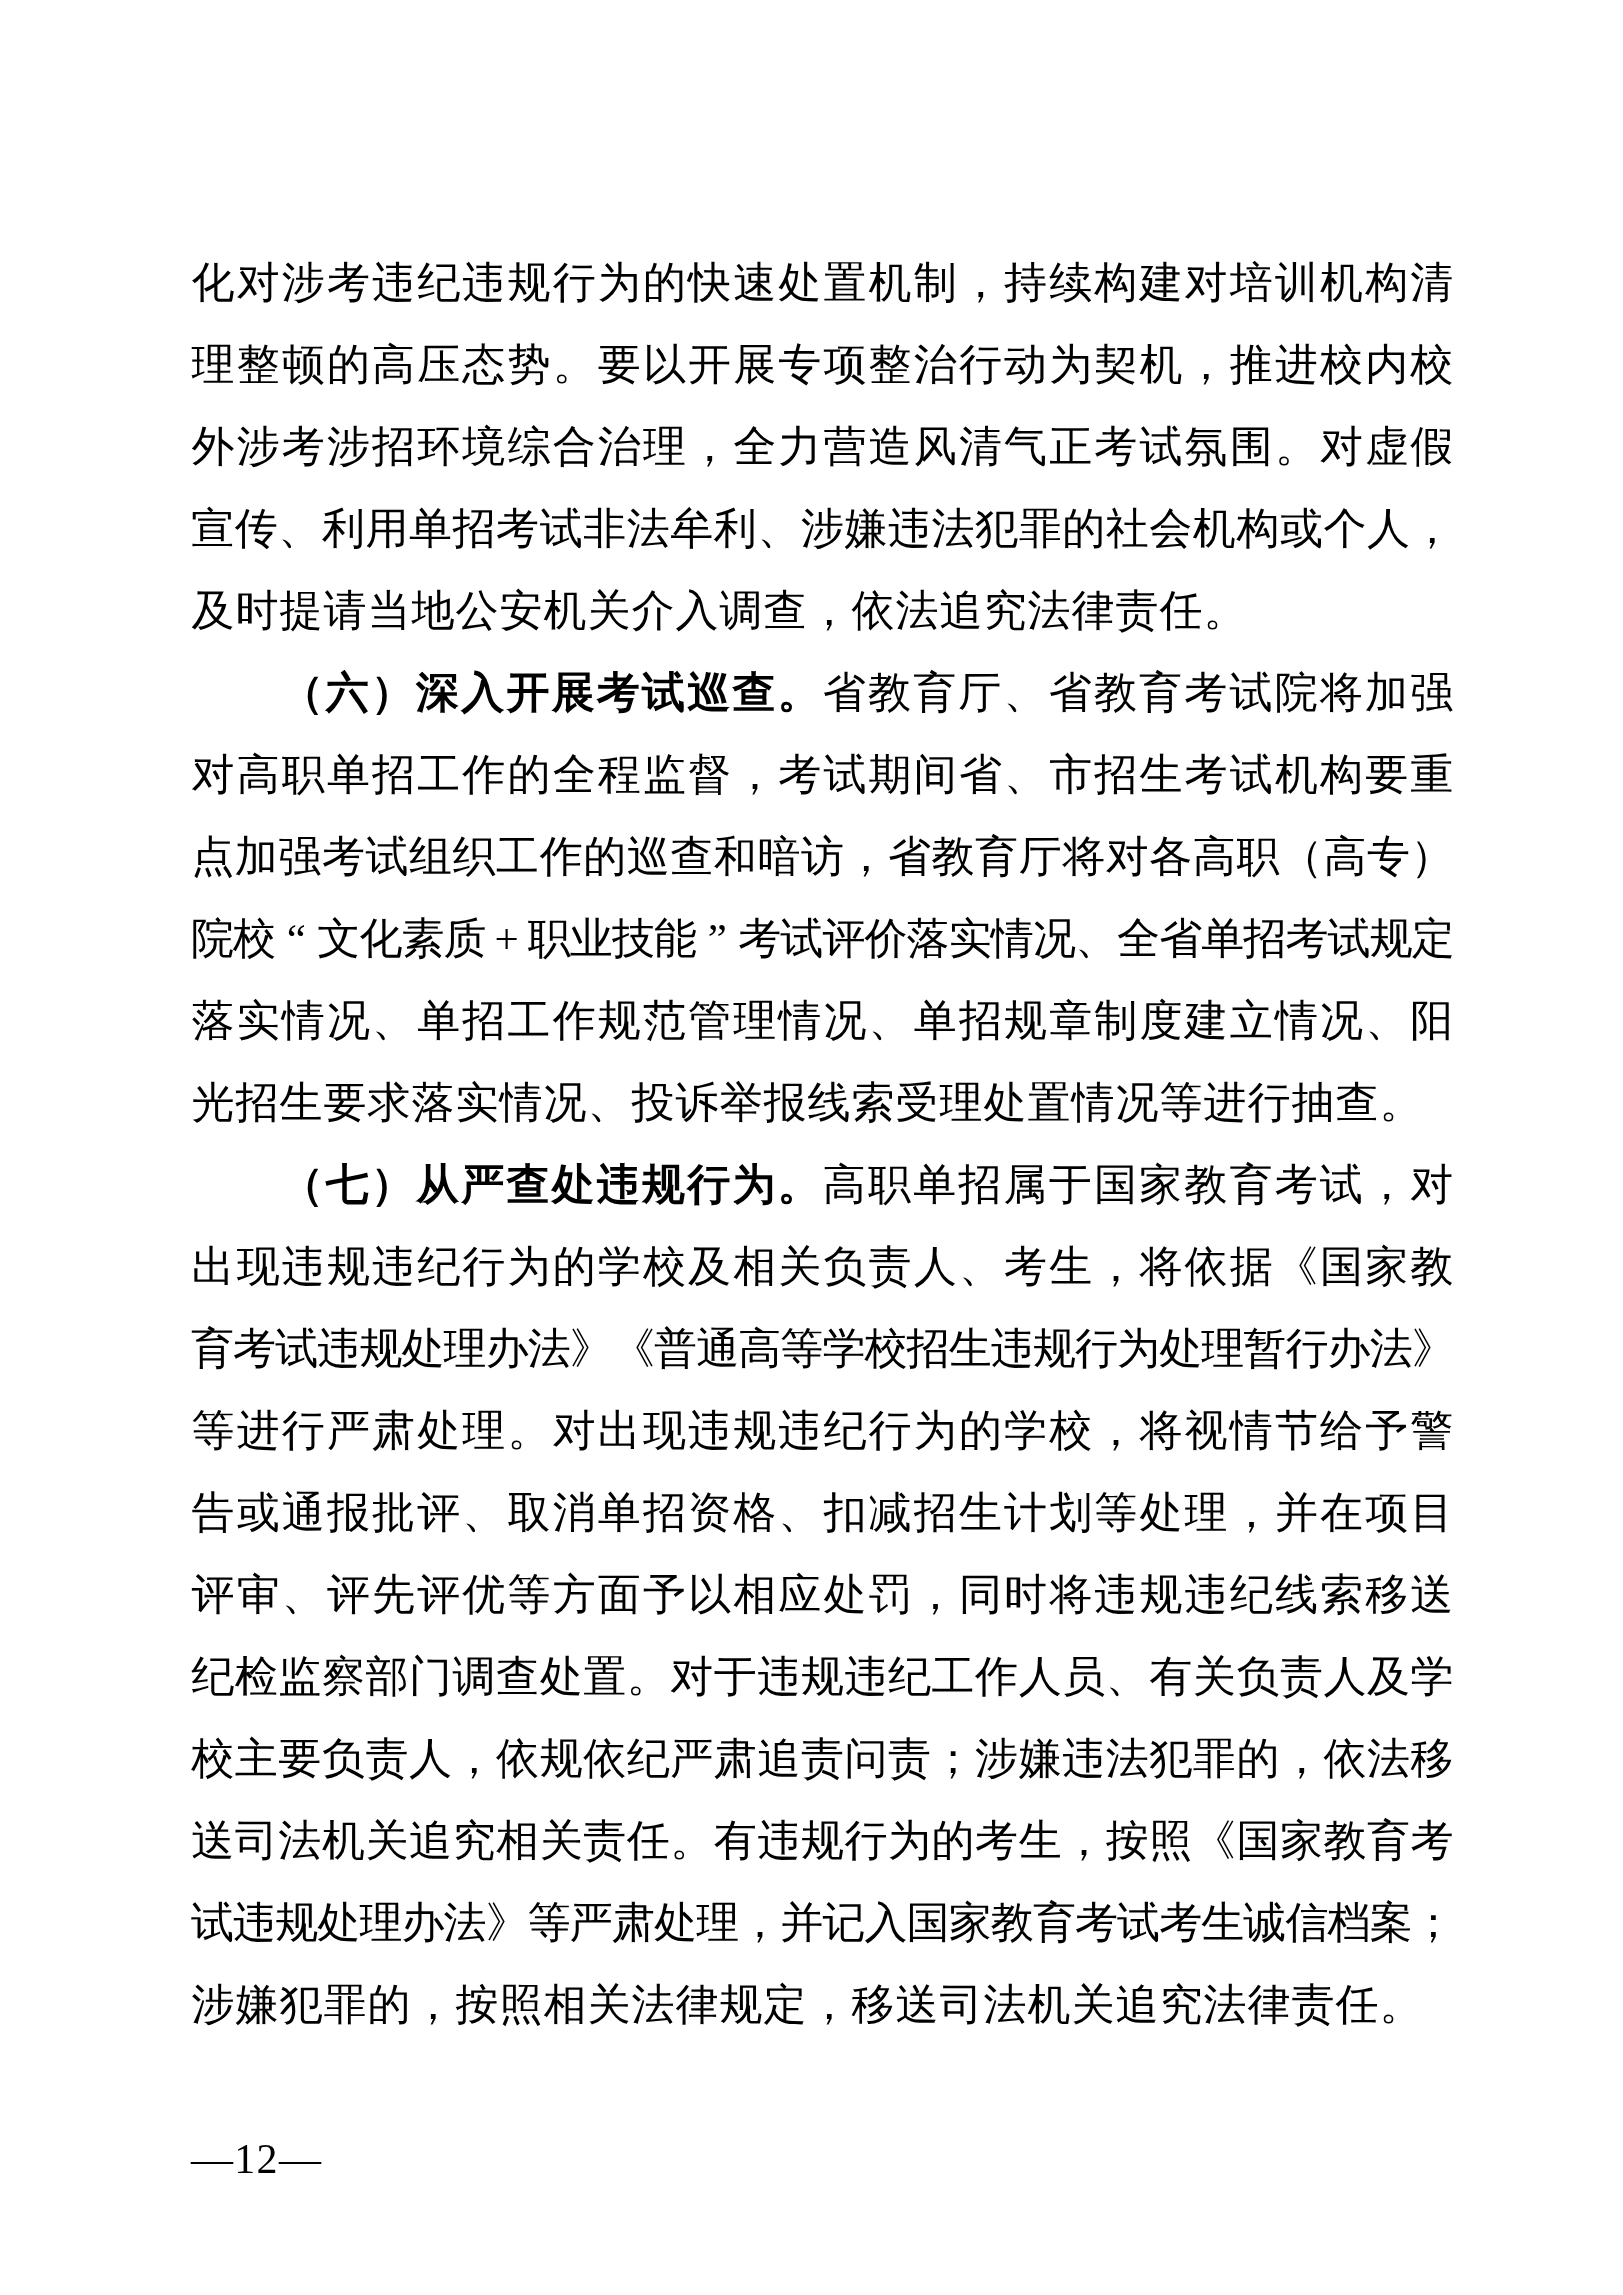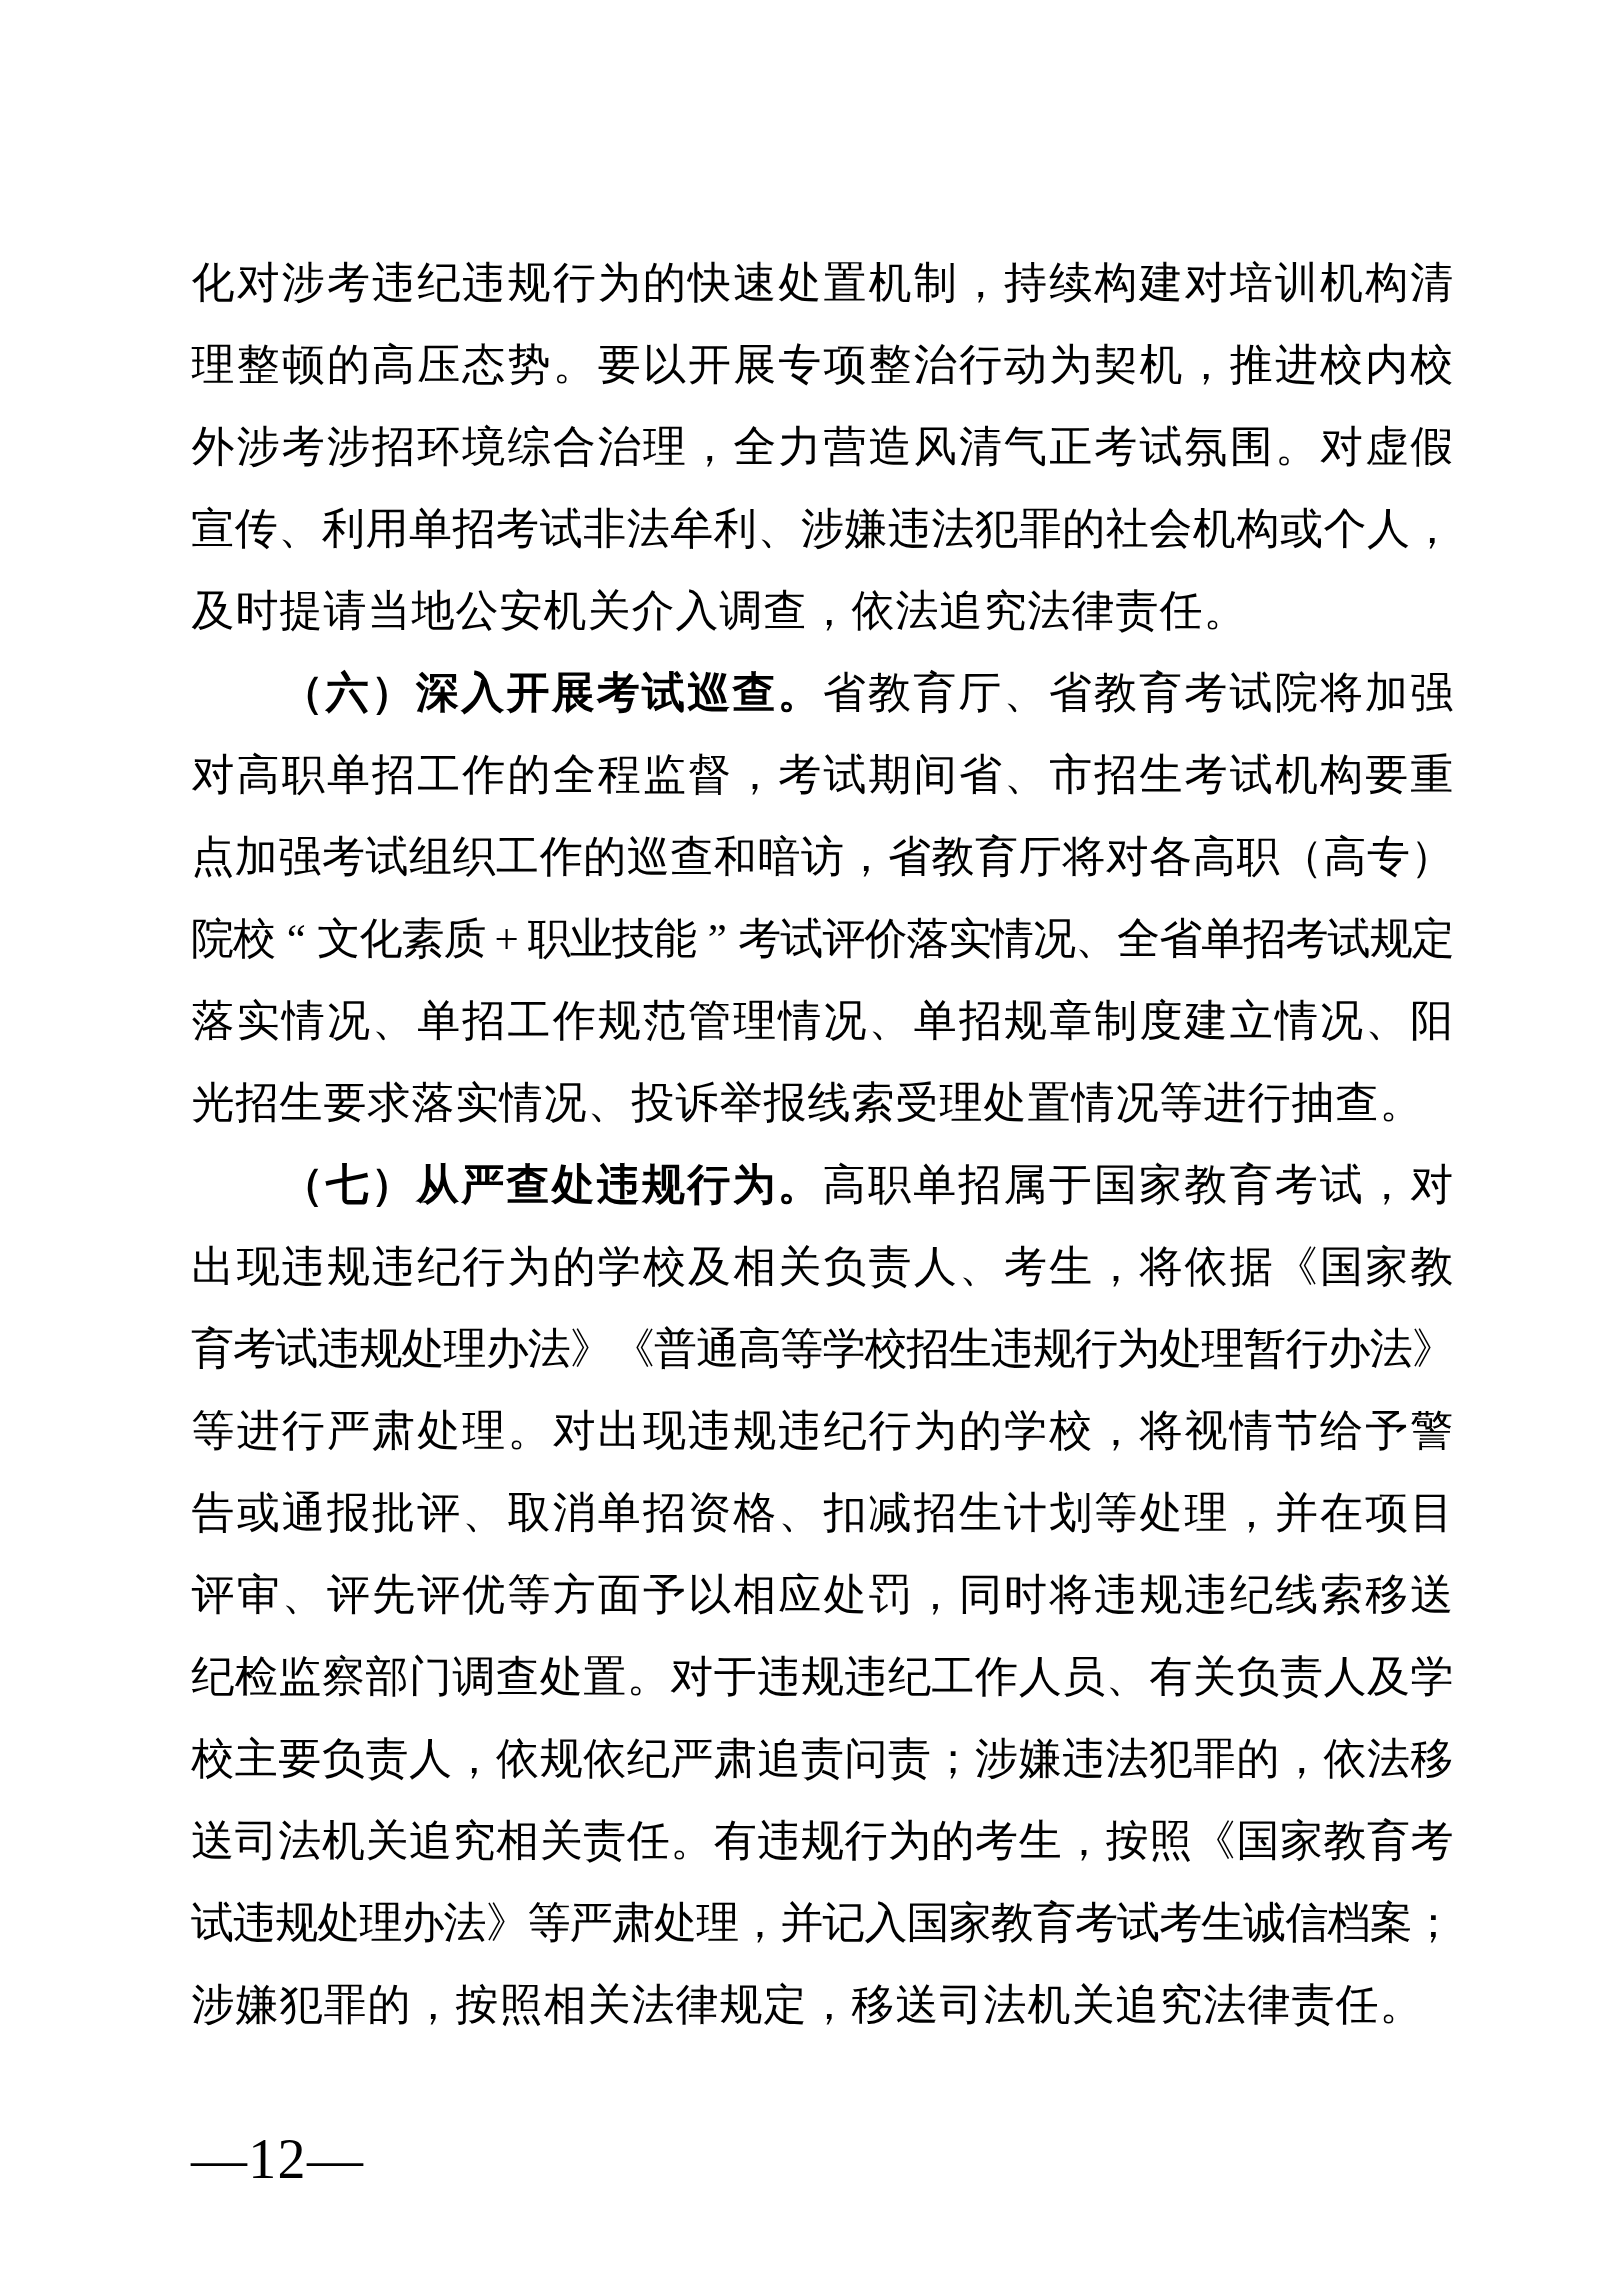--- a/index.html
+++ b/index.html
@@ -52,21 +52,21 @@
     white-space: pre;
   }
   
   .ch.lead {
     font-weight: bold;
   }
   .footer-page-number {
     position: absolute;
     left: 191px;
     top: 2138px;
-    font-size: 56px;
+    font-size: 42px;
     line-height: 42px;
     letter-spacing: 1.3px;
     color: #000000;
   }
 </style>
 </head>
 <body>
 
 <div class="page">
   <main class="body-text">

